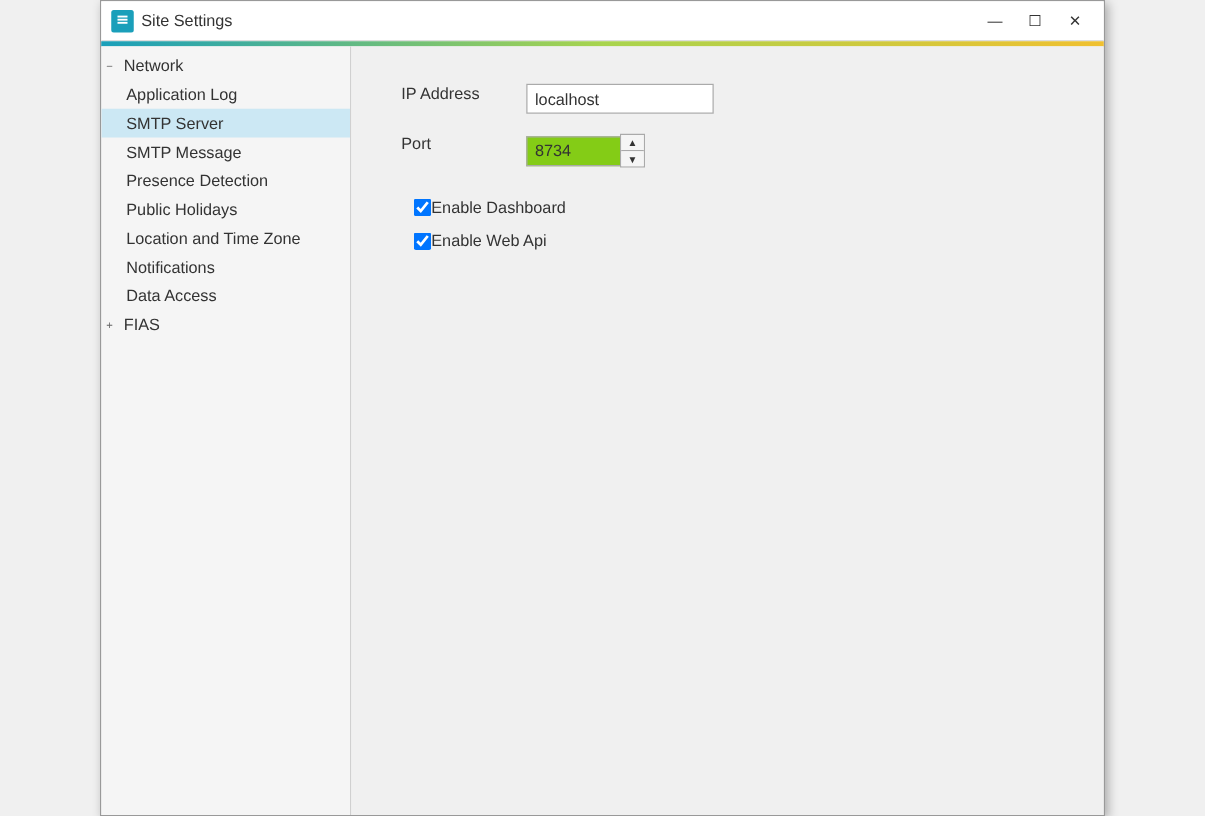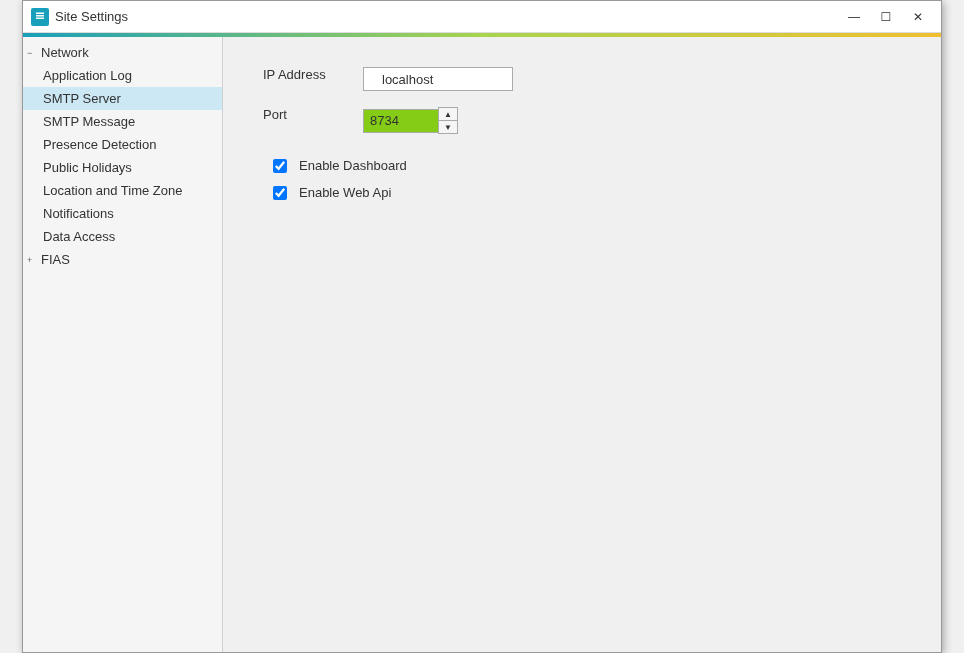--- a/index.html
+++ b/index.html
@@ -14,21 +14,21 @@
       background: #f0f0f0;
       display: flex;
       justify-content: center;
       align-items: center;
       width: 964px;
       height: 653px;
       overflow: hidden;
     }
 
     .window {
-      width: 920px;
+      width: 804px;
       height: 653px;
       background: #f0f0f0;
       border: 1px solid #999;
       display: flex;
       flex-direction: column;
       box-shadow: 2px 2px 8px rgba(0,0,0,0.3);
     }
 
     .title-bar {
       height: 32px;
@@ -149,21 +149,21 @@
     .form-label {
       width: 100px;
       color: #333;
     }
 
     .form-input {
       width: 150px;
       height: 24px;
       border: 1px solid #aaa;
       background: white;
-      padding: 2px 18px;
+      padding: 2px 6px;
       font-size: 13px;
       color: #333;
     }
 
     .spinbox-container {
       display: flex;
       align-items: center;
     }
 
     .spin-input {
@@ -199,21 +199,21 @@
     }
 
     .spin-divider {
       height: 1px;
       background: #aaa;
     }
 
     .checkbox-row {
       display: flex;
       align-items: center;
-      gap: 12px;
+      gap: 0;
       margin-bottom: 12px;
       margin-left: 10px;
     }
 
     .checkbox-row input[type="checkbox"] {
       width: 14px;
       height: 14px;
       cursor: pointer;
     }
 

